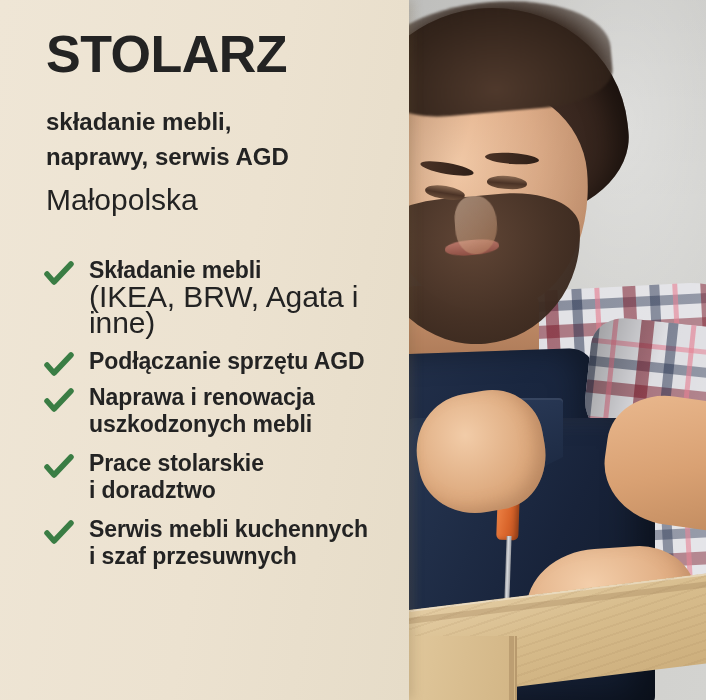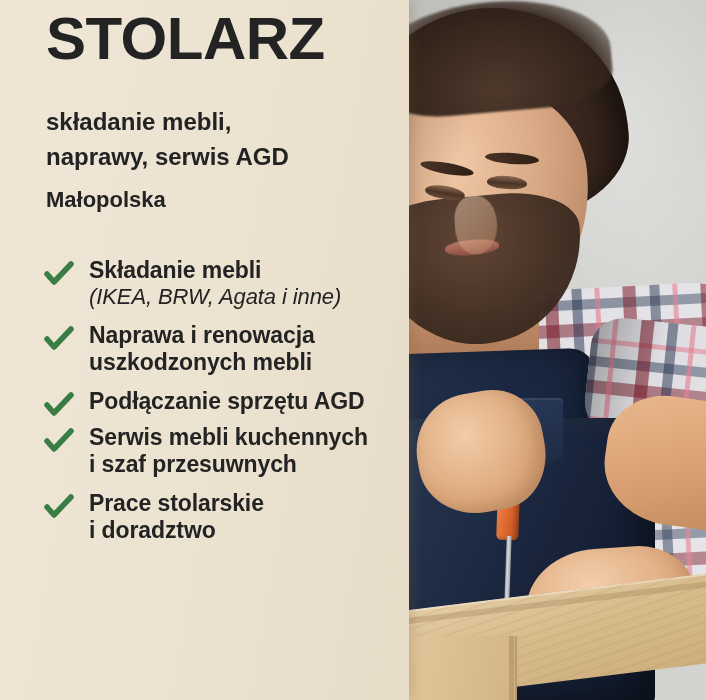--- a/index.html
+++ b/index.html
@@ -236,37 +236,37 @@
 
   
   .panel {
     position:absolute; left:0; top:0; width:409px; height:700px;
     background:linear-gradient(100deg,#EFE6D6 0%,#ECE2D0 55%,#E6DCC8 100%);
     box-shadow:4px 0 10px rgba(110,90,60,.22);
     z-index:5;
   }
 
   .title {
-    position:absolute; left:46px; top:9px;
-    font-size:60px; line-height:1;
+    position:absolute; left:46px; top:28px;
+    font-size:52px; line-height:1;
     font-weight:700;
     letter-spacing:-0.5px;
     color:#232323;
   }
   .subtitle {
     position:absolute; left:46px; top:104px;
     font-size:24px; line-height:35px;
     font-weight:700;
     color:#232323;
     white-space:pre-line;
   }
   .region {
     position:absolute; left:46px; top:182px;
-    font-size:22px; line-height:35px;
-    font-weight:700;
+    font-size:30px; line-height:35px;
+    font-weight:400;
     color:#232323;
   }
 
   .list {
     position:absolute; left:44px; top:257px;
     width:372px;
   }
   .item {
     position:relative;
     padding-left:45px;
@@ -278,25 +278,24 @@
   }
   .check svg { display:block; }
   .item-main {
     font-size:23px; line-height:27px;
     font-weight:700;
     color:#232323;
     white-space:pre-line;
     letter-spacing:-0.1px;
   }
   .item-sub {
-    font-size:22px; line-height:26px;
+    font-size:30px; line-height:26px;
     font-weight:400;
     color:#232323;
     letter-spacing:-0.1px;
-    font-style:italic;
   }
   .item.tight { margin-bottom:9px; }
 </style>
 </head>
 <body>
 
 <div id="poster">
 
   <div class="photo">
     <div class="wall-shade"></div>
@@ -358,55 +357,55 @@
       <div class="item">
         <span class="check">
           <svg width="30" height="26" viewBox="0 0 30 26">
               <path d="M3 13 L10 21 L27 3" fill="none" stroke="#3A7D44" stroke-width="5.5" stroke-linecap="round" stroke-linejoin="round"></path>
             </svg>
         </span>
         <div class="item-main">Składanie mebli</div>
         <div class="item-sub">(IKEA, BRW, Agata i inne)</div>
       </div>
 
+      <div class="item tight">
+        <span class="check">
+          <svg width="30" height="26" viewBox="0 0 30 26">
+              <path d="M3 13 L10 21 L27 3" fill="none" stroke="#3A7D44" stroke-width="5.5" stroke-linecap="round" stroke-linejoin="round"></path>
+            </svg>
+        </span>
+        <div class="item-main">Podłączanie sprzętu AGD</div>
+      </div>
+
       <div class="item">
         <span class="check">
           <svg width="30" height="26" viewBox="0 0 30 26">
               <path d="M3 13 L10 21 L27 3" fill="none" stroke="#3A7D44" stroke-width="5.5" stroke-linecap="round" stroke-linejoin="round"></path>
             </svg>
         </span>
         <div class="item-main">Naprawa i renowacja
 uszkodzonych mebli</div>
       </div>
 
-      <div class="item tight">
+
+      <div class="item">
         <span class="check">
           <svg width="30" height="26" viewBox="0 0 30 26">
               <path d="M3 13 L10 21 L27 3" fill="none" stroke="#3A7D44" stroke-width="5.5" stroke-linecap="round" stroke-linejoin="round"></path>
             </svg>
         </span>
-        <div class="item-main">Podłączanie sprzętu AGD</div>
+        <div class="item-main">Prace stolarskie
+i doradztwo</div>
       </div>
-
 
       <div class="item">
         <span class="check">
           <svg width="30" height="26" viewBox="0 0 30 26">
               <path d="M3 13 L10 21 L27 3" fill="none" stroke="#3A7D44" stroke-width="5.5" stroke-linecap="round" stroke-linejoin="round"></path>
             </svg>
         </span>
         <div class="item-main">Serwis mebli kuchennych
 i szaf przesuwnych</div>
       </div>
 
-      <div class="item">
-        <span class="check">
-          <svg width="30" height="26" viewBox="0 0 30 26">
-              <path d="M3 13 L10 21 L27 3" fill="none" stroke="#3A7D44" stroke-width="5.5" stroke-linecap="round" stroke-linejoin="round"></path>
-            </svg>
-        </span>
-        <div class="item-main">Prace stolarskie
-i doradztwo</div>
-      </div>
-
     </div>
   </div>
 </div>
 
 </body></html>

